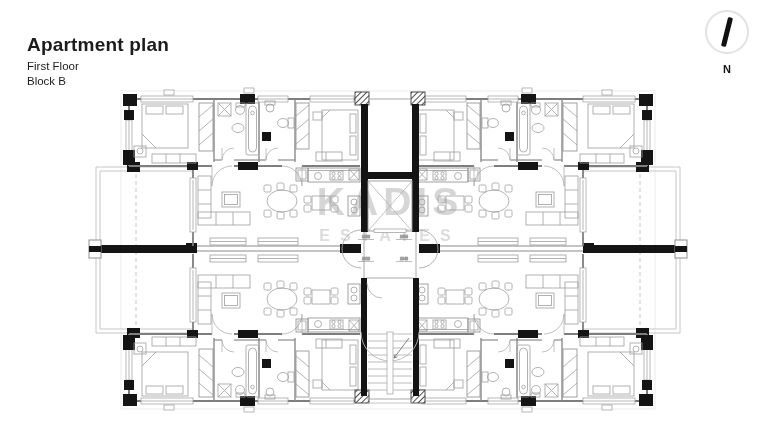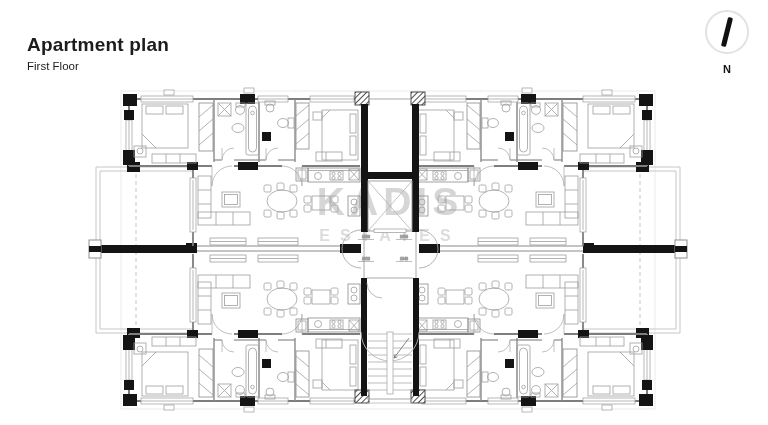--- a/index.html
+++ b/index.html
@@ -16,20 +16,21 @@
   .watermark .wm2{font-size:16px;font-weight:600;letter-spacing:10px;color:#dcdcdc;margin-top:3px;}
   svg.plan{position:absolute;left:0;top:0;z-index:2;}
   text.dim{font-size:3.6px;fill:#4a4a4a;font-family:"Liberation Sans",sans-serif;}
 </style>
 </head>
 <body>
 
 <div class="header">
   <h1>Apartment plan</h1>
   <div class="sub">First Floor</div>
+  <div class="sub" style="margin-top:0">Block B</div>
 </div>
 
 <div class="compass">
   <svg width="50" height="50" viewBox="0 0 50 50">
     <circle cx="25" cy="24" r="21" fill="none" stroke="#e2e2e2" stroke-width="2"></circle>
     <rect x="22.5" y="9" width="5" height="30" rx="1.5" fill="#111" transform="rotate(14 25 24)"></rect>
   </svg>
   <div class="nlabel">N</div>
 </div>
 

